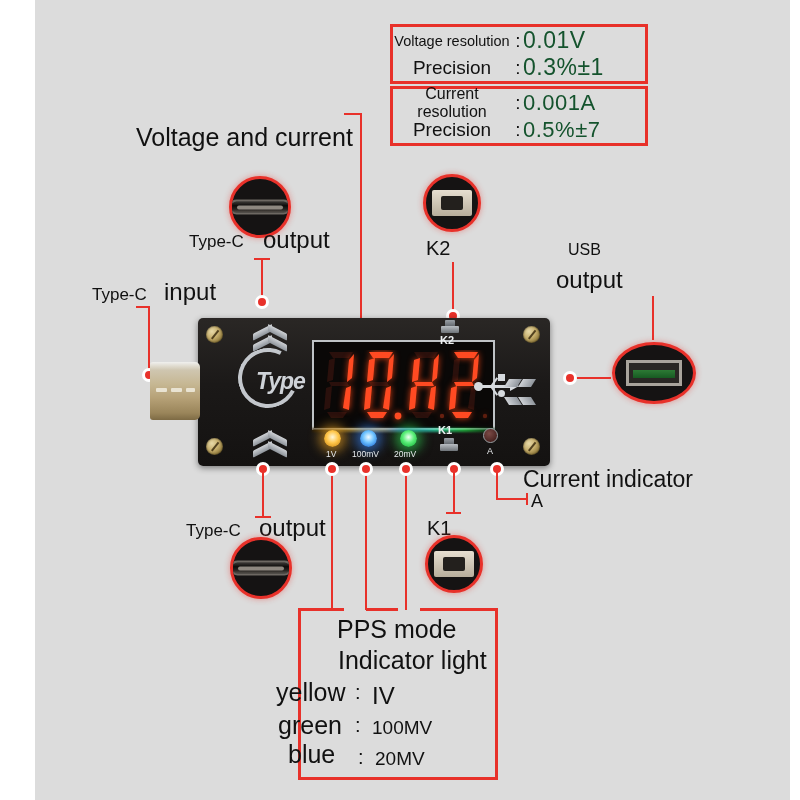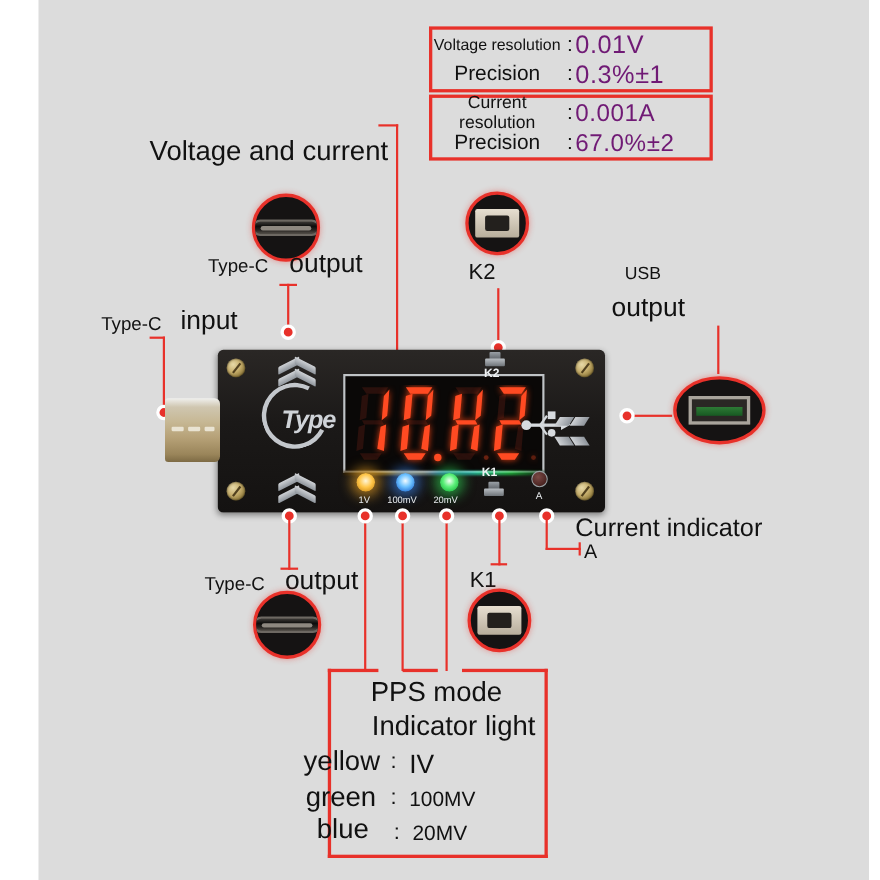--- a/index.html
+++ b/index.html
@@ -15,21 +15,21 @@
   .hline{position:absolute;background:#e8312a;height:2px;}
   .dot{position:absolute;width:14px;height:14px;border-radius:50%;
        background:#e8312a;border:3px solid #ffffff;box-sizing:border-box;}
   .tick{position:absolute;background:#e8312a;}
 
   
   .specbox{position:absolute;border:3px solid #e8312a;box-sizing:border-box;}
   .specrow{display:flex;align-items:center;height:50%;box-sizing:border-box;}
   .specrow .k{flex:0 0 118px;text-align:center;padding-right:2px;color:#111;}
   .specrow .sep{flex:0 0 10px;text-align:center;color:#111;font-size:19px;}
-  .specrow .v{flex:1;color:#701a75;letter-spacing:.5px;}
+  .specrow .v{flex:1;color:#14532d;letter-spacing:.5px;}
   .sb1 .k{font-size:14.5px;}
   .sb1 .k.big{font-size:19px;}
   .sb1 .v{font-size:23px;}
   .sb2 .k{font-size:16px;}
   .sb2 .k.big{font-size:19px;}
   .sb2 .v{font-size:22px;}
 
   
   #device{position:absolute;left:198px;top:318px;width:352px;height:148px;
           background:linear-gradient(180deg,#2a2725 0%,#1b1918 45%,#141211 100%);
@@ -146,21 +146,21 @@
 
   <div class="specbox sb2" style="left:390px;top:86px;width:258px;height:60px;">
     <div class="specrow">
       <span class="k">Current resolution</span>
       <span class="sep">:</span>
       <span class="v">0.001A</span>
     </div>
     <div class="specrow">
       <span class="k big">Precision</span>
       <span class="sep">:</span>
-      <span class="v">67.0%±2</span>
+      <span class="v">0.5%±7</span>
     </div>
   </div>
 
   <div class="lbl" style="left:136px;top:85px;font-size:25px;margin-top:40px;">Voltage and current</div>
 
   <div class="hline" style="left:344px;top:113px;width:18px;"></div>
   <div class="vline" style="left:360px;top:113px;height:242px;"></div>
   <div class="dot" style="left:354px;top:350px;"></div>
 
   <div class="inset" style="left:229px;top:176px;width:62px;height:62px;">

